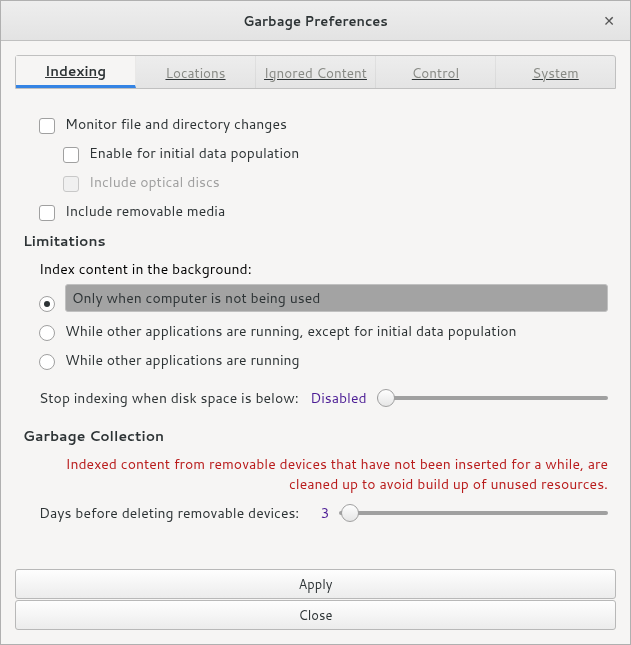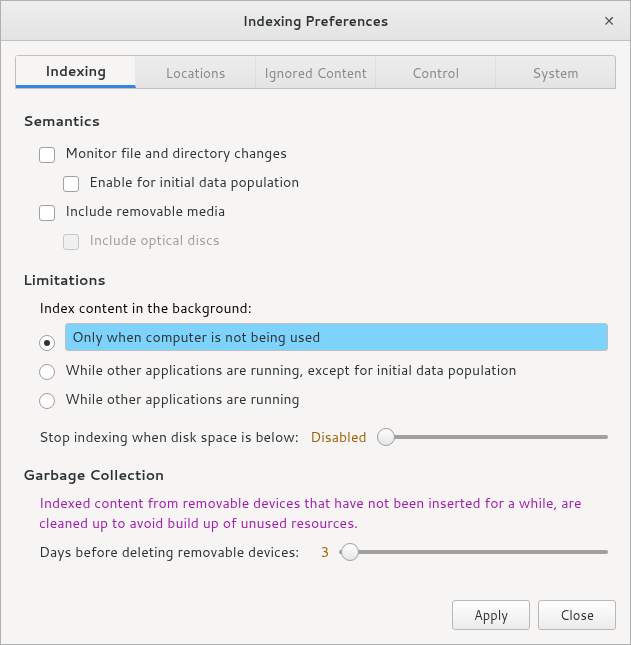--- a/index.html
+++ b/index.html
@@ -52,20 +52,21 @@
   padding: 14px 14px 8px 14px;
   display: flex;
   flex-direction: column;
 }
 .tabbar {
   display: flex;
   border: 1px solid #c0c0c0;
   border-radius: 3px 3px 0 0;
   background: linear-gradient(to bottom, #ededed, #e4e4e4);
   height: 34px;
+  text-decoration: underline;
 }
 .tab {
   flex: 1;
   display: flex;
   align-items: center;
   justify-content: center;
   font-size: 13.5px;
   color: #888a85;
   cursor: pointer;
   border-right: 1px solid rgba(0,0,0,0.05);
@@ -128,63 +129,65 @@
   background: #2e3436;
   border-radius: 50%;
   top: 50%; left: 50%;
   transform: translate(-50%, -50%);
 }
 .radio-label-boxed {
   flex: 1;
   border: 1px solid #c0c0c0;
   border-radius: 3px;
   padding: 3px 6px;
-  background: #7dd3fc;
+  background: #a3a3a3;
 }
 .rowlabel { color: #2e3436; }
 .rowlabel.disabled { color: #a0a0a0; }
 .desc {
   color: #000000;
   margin: 4px 0 4px 16px;
 }
 .slider-row {
   display: flex;
   align-items: center;
   margin: 18px 0 6px 16px;
   gap: 10px;
 }
 .slider-label { color: #2e3436; flex-shrink: 0; }
-.slider-value { color: #a16207; min-width: 58px; text-align: right; }
+.slider-value { color: #4c1d95; min-width: 58px; text-align: right; }
 .slider-track {
   flex: 1;
   height: 4px;
   background: #a0a0a0;
   border-radius: 2px;
   position: relative;
 }
 .slider-thumb {
   position: absolute;
   width: 18px;
   height: 18px;
   background: linear-gradient(to bottom, #fefefe, #e6e6e6);
   border: 1px solid #a0a0a0;
   border-radius: 50%;
   top: 50%;
   transform: translate(-50%, -50%);
 }
 .explain {
-  color: #a21caf;
+  color: #b91c1c;
   margin: 8px 0 8px 16px;
   line-height: 1.45;
+  text-align: right;
 }
 .buttonbar {
   display: flex;
   justify-content: flex-end;
-  gap: 8px;
+  gap: 1px;
   padding: 10px 14px 14px 14px;
+  flex-direction: column;
 }
 .btn {
   min-width: 78px;
   height: 30px;
   background: linear-gradient(to bottom, #fefefe, #ececec);
   border: 1px solid #b8b8b8;
   border-radius: 3px;
   font-size: 13px;
   color: #2e3436;
   cursor: pointer;
@@ -192,21 +195,21 @@
   align-items: center;
   justify-content: center;
 }
 </style>
 </head>
 <body>
 
 <div class="window">
 
   <div class="titlebar">
-    <span class="title">Indexing Preferences</span>
+    <span class="title">Garbage Preferences</span>
     <span class="close">✕</span>
   </div>
 
   <div class="content">
 
     <div class="tabbar">
       <div class="tab active">
           <span>Indexing</span>
         </div>
       <div class="tab">
@@ -218,40 +221,39 @@
       <div class="tab">
           <span>Control</span>
         </div>
       <div class="tab">
           <span>System</span>
         </div>
     </div>
 
     <div class="panel">
 
-      <div class="section-header">Semantics</div>
 
       <div class="row">
         <span class="checkbox"></span>
         <span class="rowlabel">Monitor file and directory changes</span>
       </div>
       <div class="row indent">
         <span class="checkbox"></span>
         <span class="rowlabel">Enable for initial data population</span>
       </div>
-      <div class="row">
-        <span class="checkbox"></span>
-        <span class="rowlabel">Include removable media</span>
-      </div>
       <div class="row indent">
         <span class="checkbox disabled"></span>
         <span class="rowlabel disabled">Include optical discs</span>
       </div>
-
-      <div class="section-header" style="margin-top:20px">Limitations</div>
+      <div class="row">
+        <span class="checkbox"></span>
+        <span class="rowlabel">Include removable media</span>
+      </div>
+
+      <div class="section-header" style="margin-top:10px">Limitations</div>
 
       <div class="desc">Index content in the background:</div>
 
       <div class="row">
         <span class="radio selected"></span>
         <span class="radio-label-boxed">Only when computer is not being used</span>
       </div>
       <div class="row">
         <span class="radio"></span>
         <span class="rowlabel">While other applications are running, except for initial data population</span>

